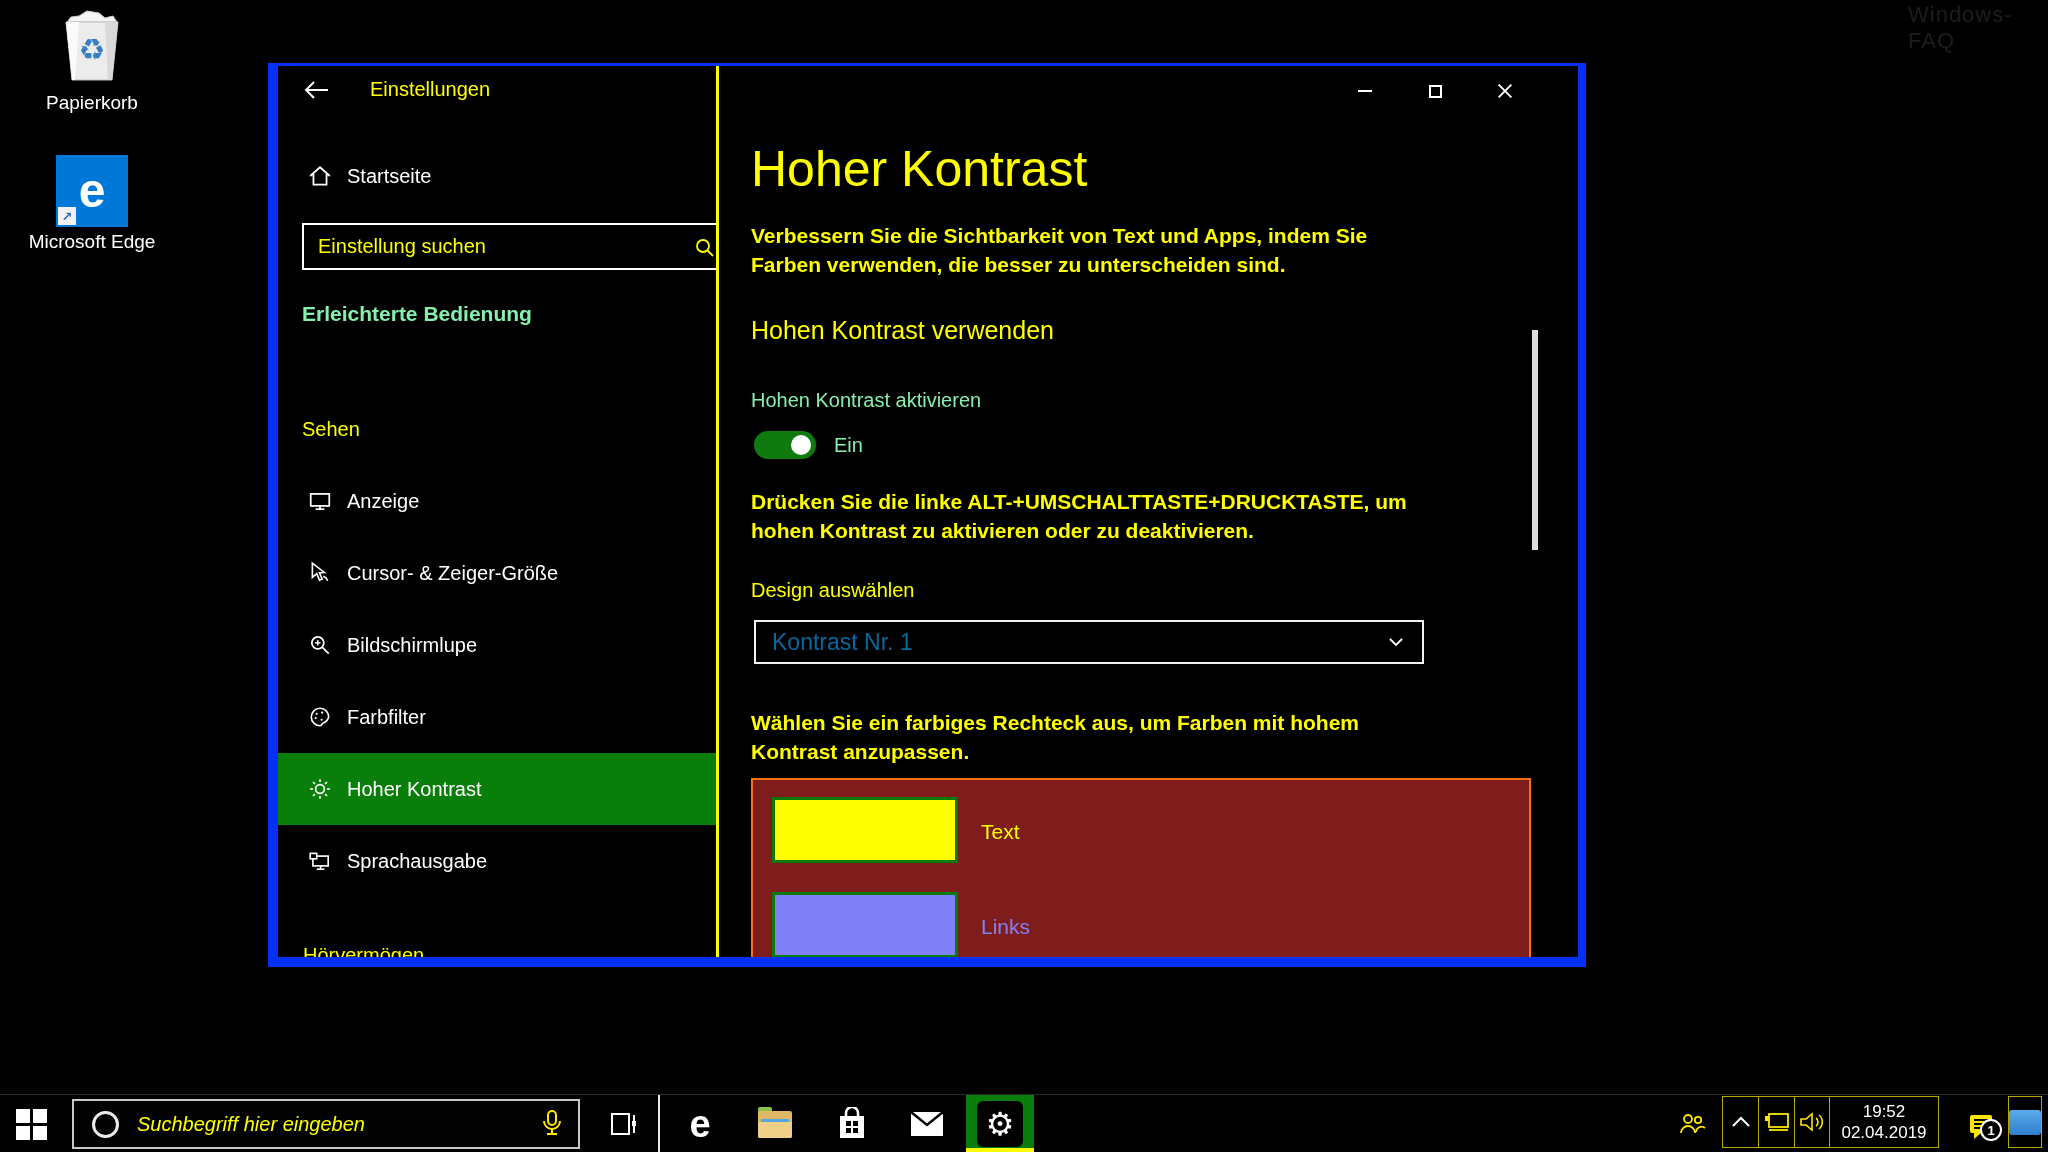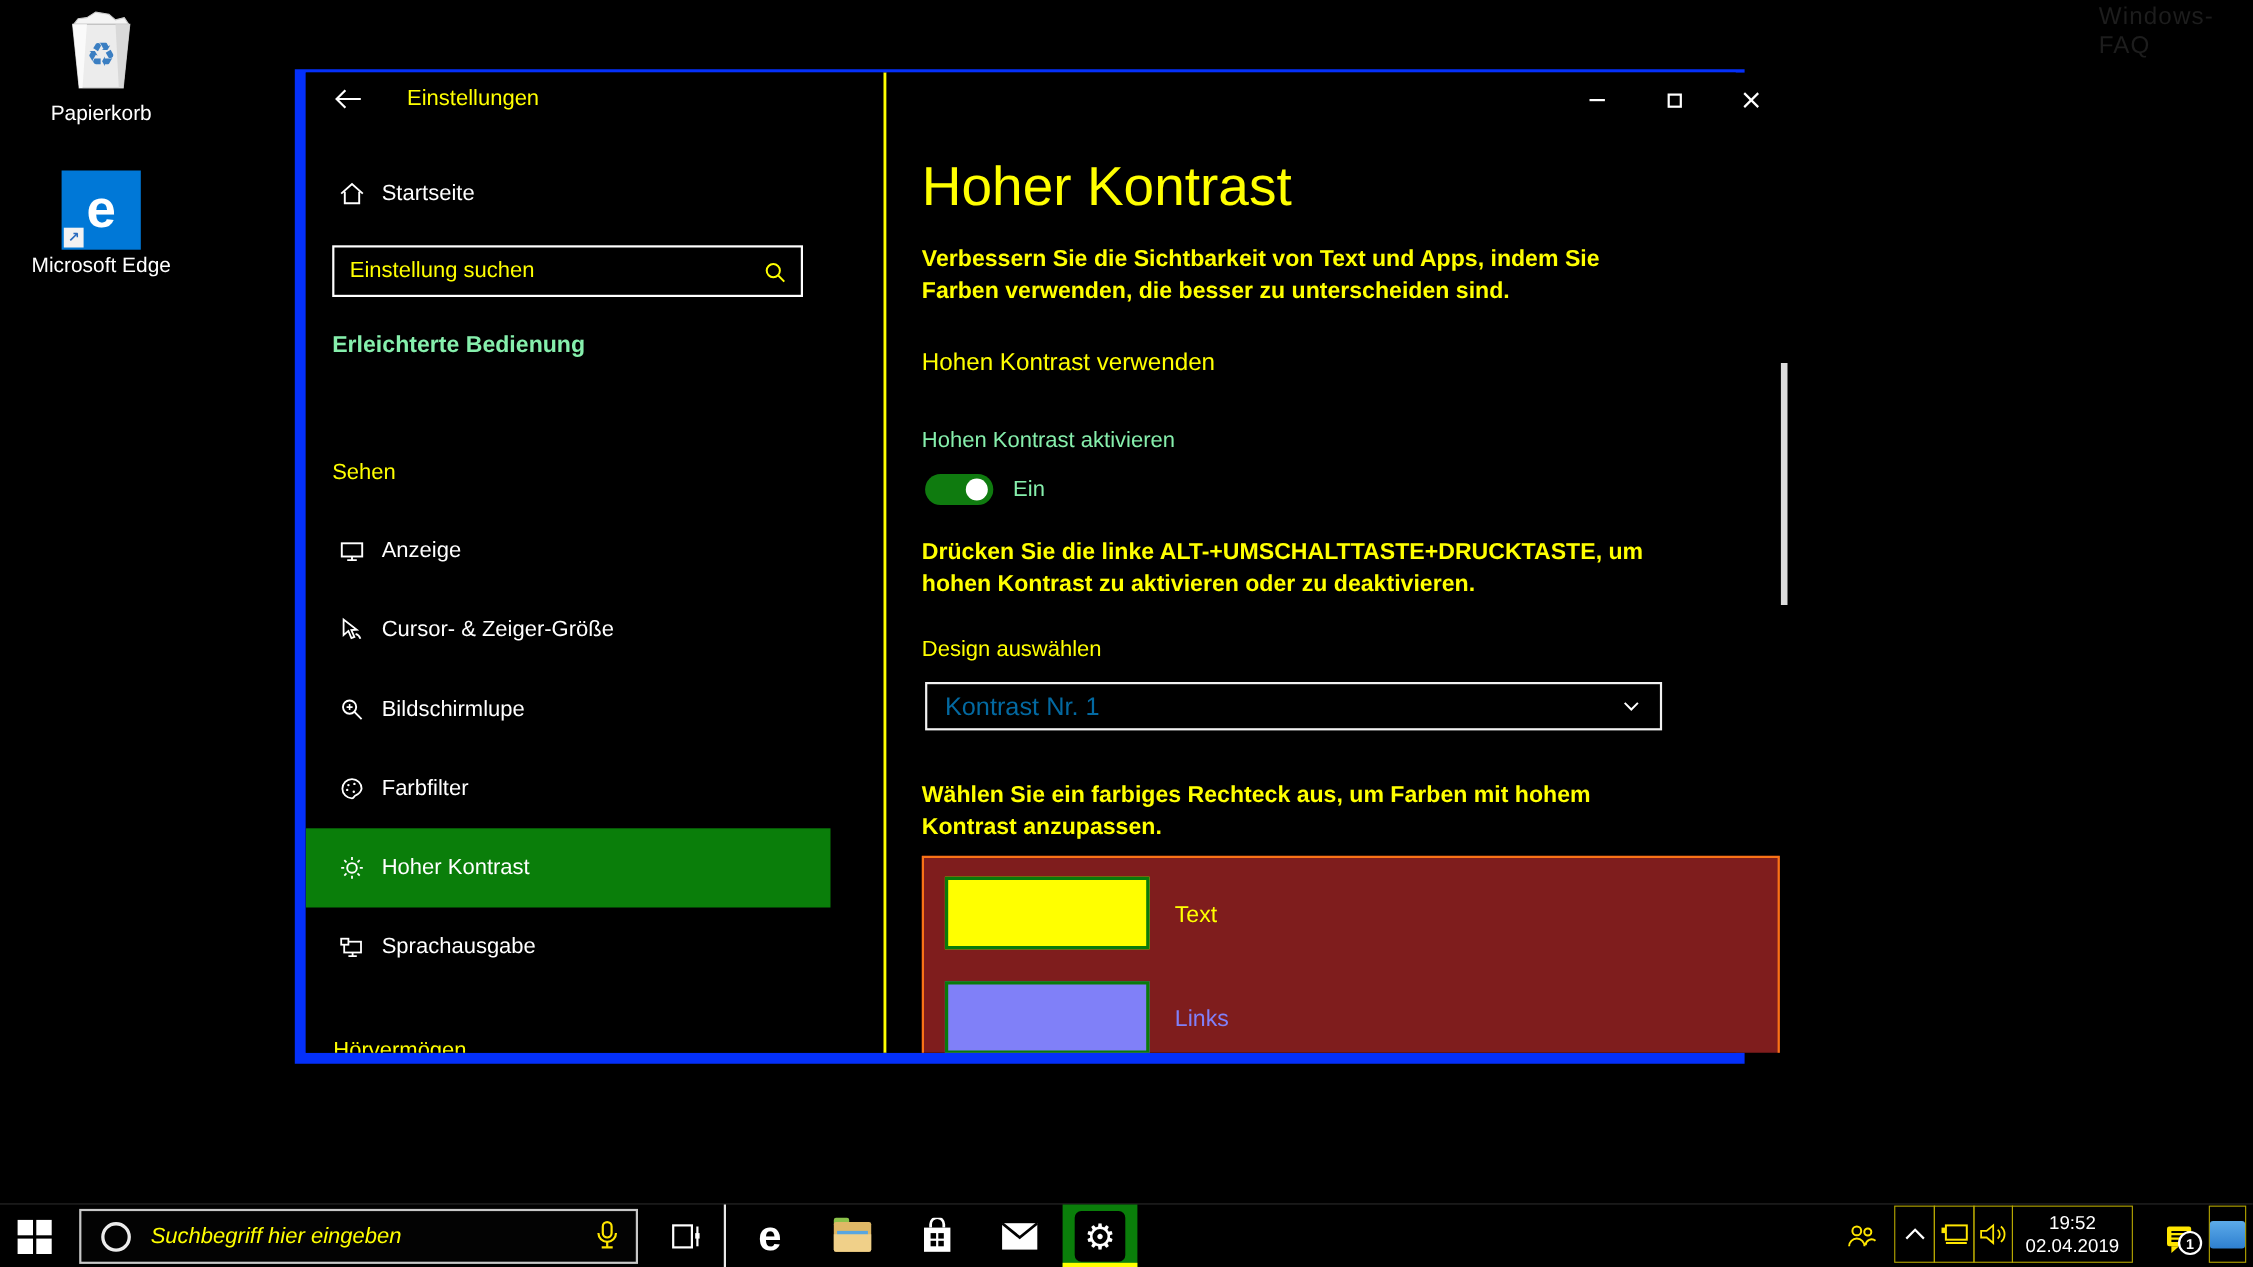--- a/index.html
+++ b/index.html
@@ -12,21 +12,21 @@
   .desk-icon { position:absolute; width:150px; text-align:center; color:#fff; }
   .desk-label { font-size:19px; color:#fff; margin-top:4px; }
   .edge-tile { width:72px; height:72px; background:#0078d7; margin:0 auto; position:relative;
                display:flex; align-items:center; justify-content:center; }
   .edge-e { color:#fff; font-size:48px; font-weight:bold; line-height:1; }
   .shortcut-arrow { position:absolute; left:2px; bottom:2px; width:18px; height:18px; background:#f2f2f2;
                     display:flex; align-items:center; justify-content:center; font-size:13px; color:#2a6bbf; font-weight:bold; }
   
   #win { position:absolute; left:268px; top:63px; width:1318px; height:904px; background:#000;
          border-style:solid; border-color:#0430fa; border-width:3px 8px 10px 10px; display:flex; }
-  #sidebar { position:relative; width:525px; height:891px; background:#000; overflow:hidden; flex:none; }
+  #sidebar { position:relative; width:438px; height:891px; background:#000; overflow:hidden; flex:none; }
   #divider { width:3px; height:891px; background:#ffff00; flex:none; }
   #main { position:relative; width:820px; height:891px; background:#000; overflow:hidden; flex:none; }
   .yellow { color:#ffff00; }
   .white  { color:#86efac; }
   .row-icon { position:absolute; left:30px; top:50%; transform:translateY(-50%); width:24px; height:24px; }
   .side-row { position:absolute; left:0; width:477px; height:72px; }
   .side-row .lbl { position:absolute; left:69px; top:50%; transform:translateY(-50%); font-size:20px; color:#fff; white-space:nowrap; }
   #search-box { position:absolute; left:24px; top:157px; width:428px; height:47px; background:#000;
                 border:2px solid #fff; }
   #search-box input { width:100%; height:100%; background:transparent; border:none; outline:none;
@@ -35,21 +35,21 @@
   .titlebar-title { position:absolute; left:92px; top:12px; font-size:20px; color:#ffff00; }
   
   .ctrl { position:absolute; top:4px; width:46px; height:42px; display:flex; align-items:center; justify-content:center; }
   .min-glyph { width:14px; height:2px; background:#fff; }
   .max-glyph { width:13px; height:13px; border:2px solid #fff; }
   .close-glyph { position:relative; width:16px; height:16px; }
   .close-glyph::before,.close-glyph::after { content:""; position:absolute; left:7px; top:-1px; width:2px; height:18px; background:#fff; }
   .close-glyph::before { transform:rotate(45deg); } .close-glyph::after { transform:rotate(-45deg); }
   h1 { position:absolute; left:32px; top:74px; font-size:50px; font-weight:300; color:#ffff00; }
   .para { position:absolute; left:32px; color:#ffff00; font-size:21px; line-height:29px;font-weight:bold; }
-  h2 { position:absolute; left:32px; top:250px; font-size:22px; font-weight:400; color:#ffff00; }
+  h2 { position:absolute; left:32px; top:250px; font-size:25px; font-weight:400; color:#ffff00; }
   .toggle { position:absolute; left:35px; top:365px; width:62px; height:28px; border-radius:15px; }
   .knob { position:absolute; right:5px; top:4px; width:20px; height:20px; border-radius:50%; background:#fff; }
   .dropdown { position:absolute; left:35px; top:554px; width:670px; height:44px; border:2px solid #f2f2f2;
               background:#000; display:flex; align-items:center; }
   .dropdown .val { color:#0369a1; font-size:23px; margin-left:16px; flex:1; }
   .panel { position:absolute; left:32px; top:712px; width:780px; height:240px; border:2px solid #f97316; background:#7f1d1d; }
   .swatch { position:absolute; left:19px; width:186px; height:66px; border:3px solid #0a7a0a; }
   .swatch-lbl { position:absolute; left:228px; font-size:21px; }
   .scroll-thumb { position:absolute; left:813px; top:264px; width:6px; height:220px; background:#dcdcdc; }
   

